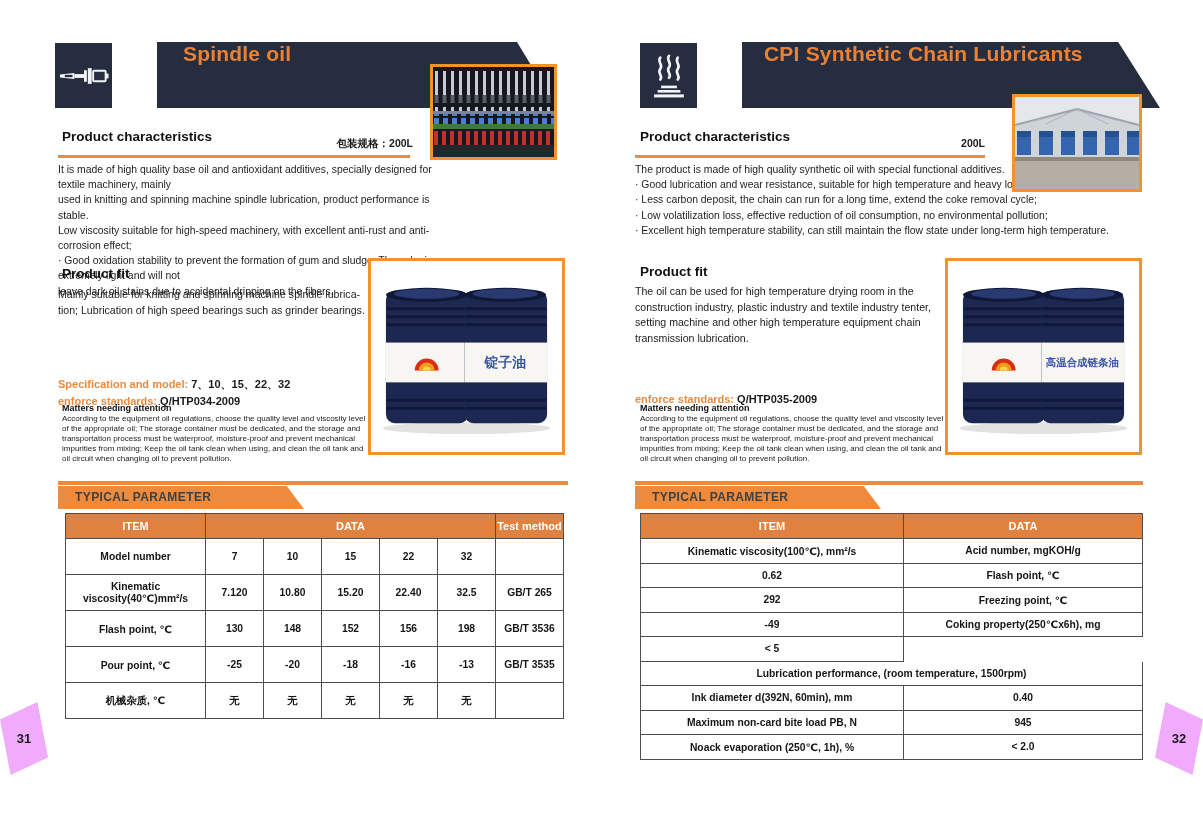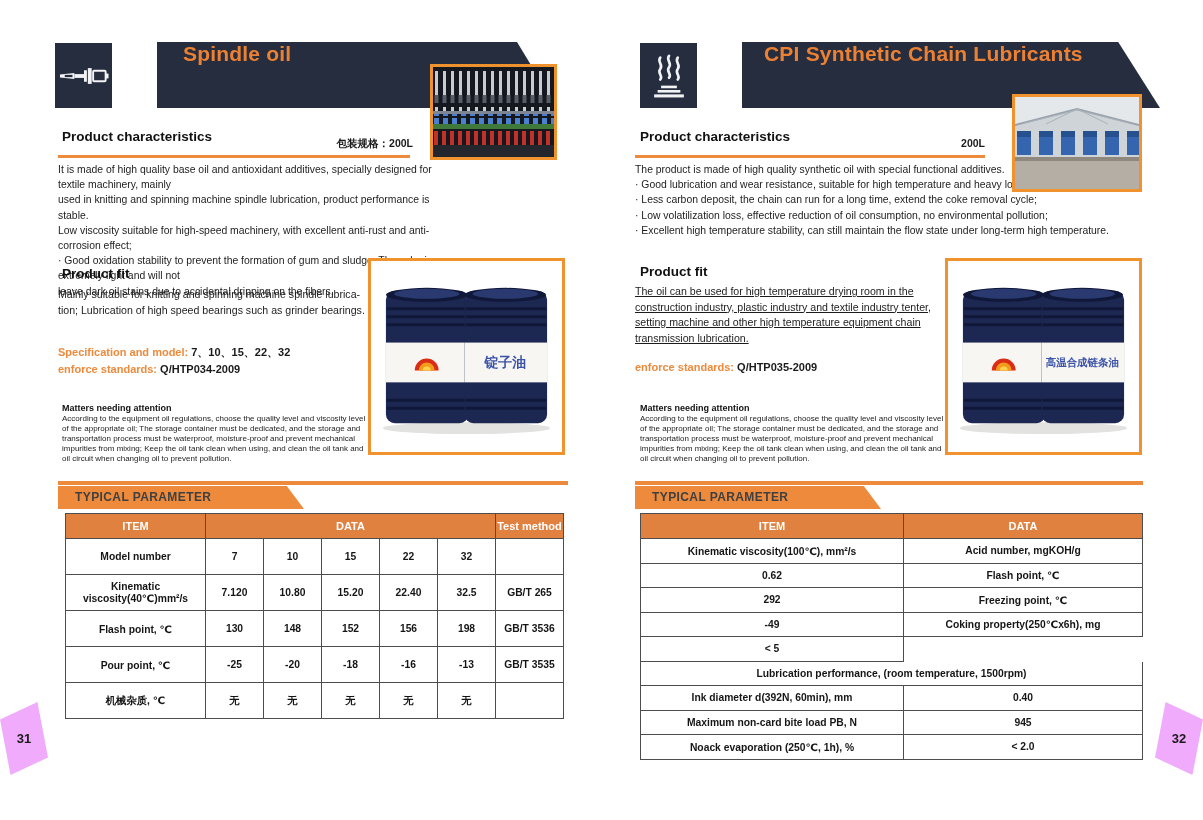--- a/index.html
+++ b/index.html
@@ -9,21 +9,21 @@
   .iconbox{background:#262D3E;width:57px;height:65px;display:flex;align-items:center;justify-content:center;z-index:1;}
   .banner{background:#262D3E;height:66px;clip-path:polygon(0 0,90% 0,100% 100%,0 100%);z-index:0;
           display:flex;align-items:flex-start;margin-left:39px;}
   .banner-title{color:#ED8133;font-size:21px;font-weight:bold;padding-left:26px;letter-spacing:.2px;white-space:nowrap;}
   .photo{border:3px solid #F0922E;background:#fff;z-index:2;overflow:hidden;}
   .h-sec{font-size:13.5px;font-weight:bold;color:#111;}
   .pack{font-size:10.5px;font-weight:bold;text-align:right;}
   .uline{height:3.2px;background:#ED8A3C;}
   .body-txt{font-size:10.4px;line-height:15.2px;color:#1c1c1c;white-space:pre-line;}
   .fit-txt{font-size:10.6px;line-height:15.6px;color:#1c1c1c;white-space:pre-line;}
-  .spec-line{font-size:11px;font-weight:bold;line-height:17px;white-space:nowrap;}
+  .spec-line{font-size:11px;font-weight:bold;line-height:17px;white-space:nowrap;margin-top:32px;}
   .olabel{color:#ED8A3C;}
   .attn-title{font-size:9px;font-weight:bold;color:#111;}
   .attn-body{font-size:8px;line-height:10px;color:#222;white-space:pre-line;}
   .strip{height:3.5px;background:#ED8A3C;}
   .tpbox{background:#ED8A3C;height:23px;clip-path:polygon(0 0,93% 0,100% 100%,0 100%);
          color:#404040;font-size:12px;font-weight:bold;line-height:23px;padding-left:17px;letter-spacing:.4px;box-sizing:border-box;}
   .tbl{display:grid;border-top:1.5px solid #4d4d4d;border-left:1.5px solid #4d4d4d;background:#fff;}
   .tbl>div{border-right:1.5px solid #4d4d4d;border-bottom:1.5px solid #4d4d4d;
            display:flex;align-items:center;justify-content:center;text-align:center;padding:1px 1px;box-sizing:border-box;}
   .th{background:#E08140;color:#fff;font-weight:bold;font-size:11px;}
@@ -224,21 +224,21 @@
   <div class="abs h-sec" style="left:640px;top:129px;">Product characteristics</div>
   <div class="abs pack" style="left:900px;top:137px;width:85px;">200L</div>
   <div class="abs uline" style="left:635px;top:155px;width:350px;"></div>
   <div class="abs body-txt" style="left:635px;top:162px;width:525px;">The product is made of high quality synthetic oil with special functional additives.
 · Good lubrication and wear resistance, suitable for high temperature and heavy load
 · Less carbon deposit, the chain can run for a long time, extend the coke removal cycle;
 · Low volatilization loss, effective reduction of oil consumption, no environmental pollution;
 · Excellent high temperature stability, can still maintain the flow state under long-term high temperature.</div>
 
   <div class="abs h-sec" style="left:640px;top:264px;">Product fit</div>
-  <div class="abs fit-txt" style="left:635px;top:284px;width:320px;text-decoration:underline;">The oil can be used for high temperature drying room in the
+  <div class="abs fit-txt" style="left:635px;top:284px;width:320px;">The oil can be used for high temperature drying room in the
 construction industry, plastic industry and textile industry tenter,
 setting machine and other high temperature equipment chain
 transmission lubrication.</div>
   <div class="abs spec-line" style="left:635px;top:359px;">
     <span class="olabel">enforce standards:</span>
     <span>Q/HTP035-2009</span>
   </div>
 
   <div class="abs attn-title" style="left:640px;top:403px;">Matters needing attention</div>
   <div class="abs attn-body" style="left:640px;top:414px;width:310px;">According to the equipment oil regulations, choose the quality level and viscosity level

